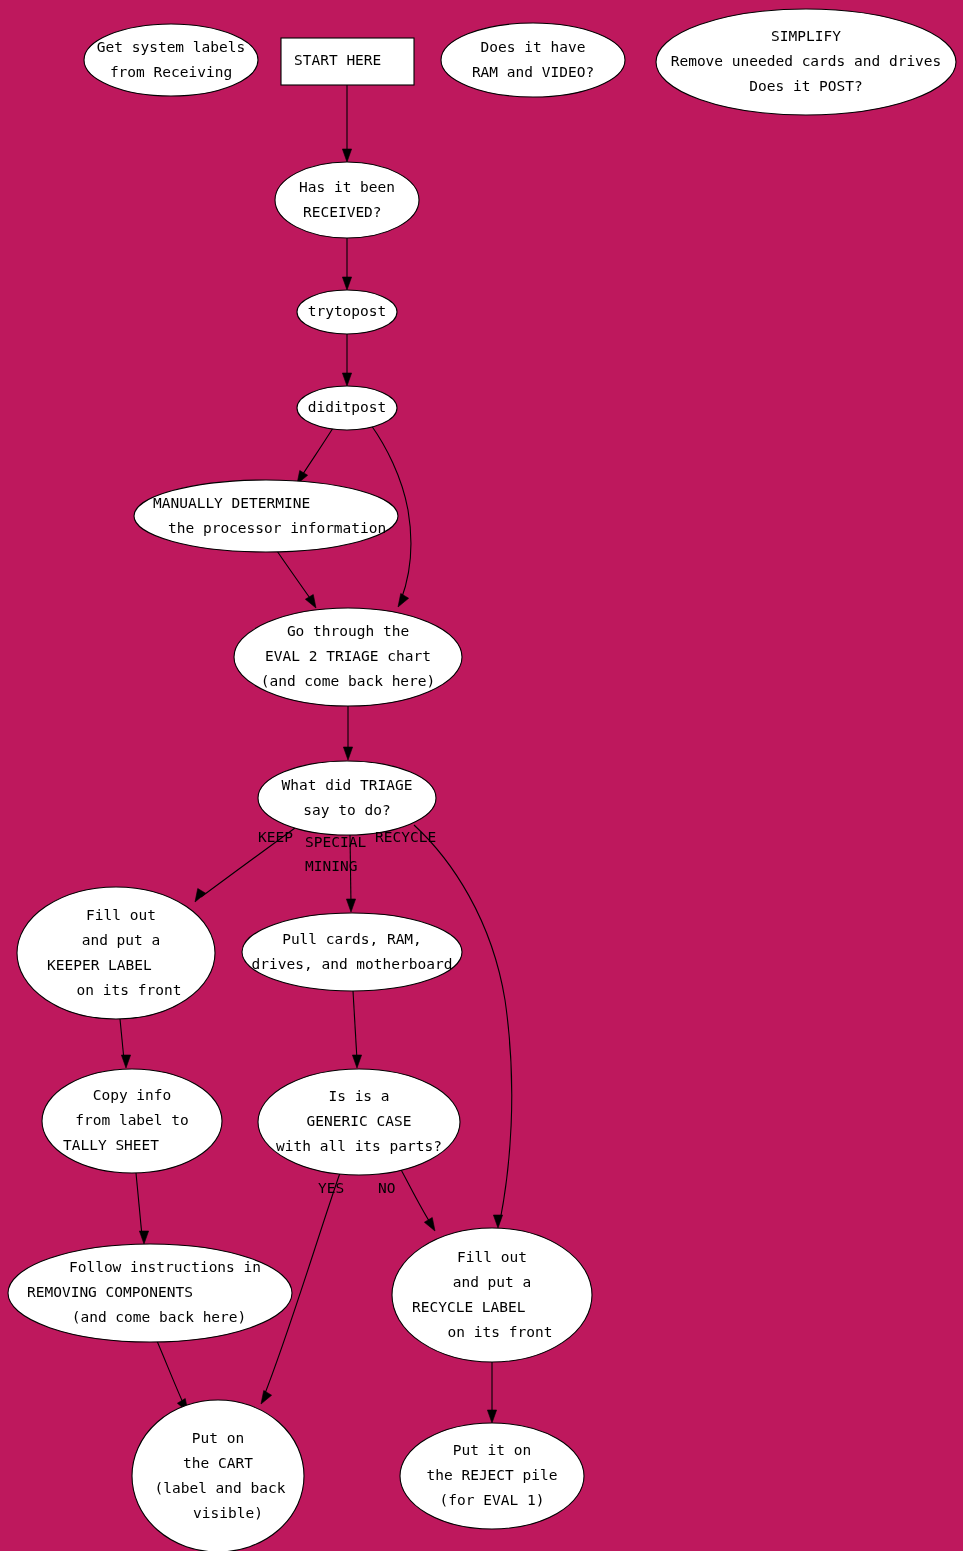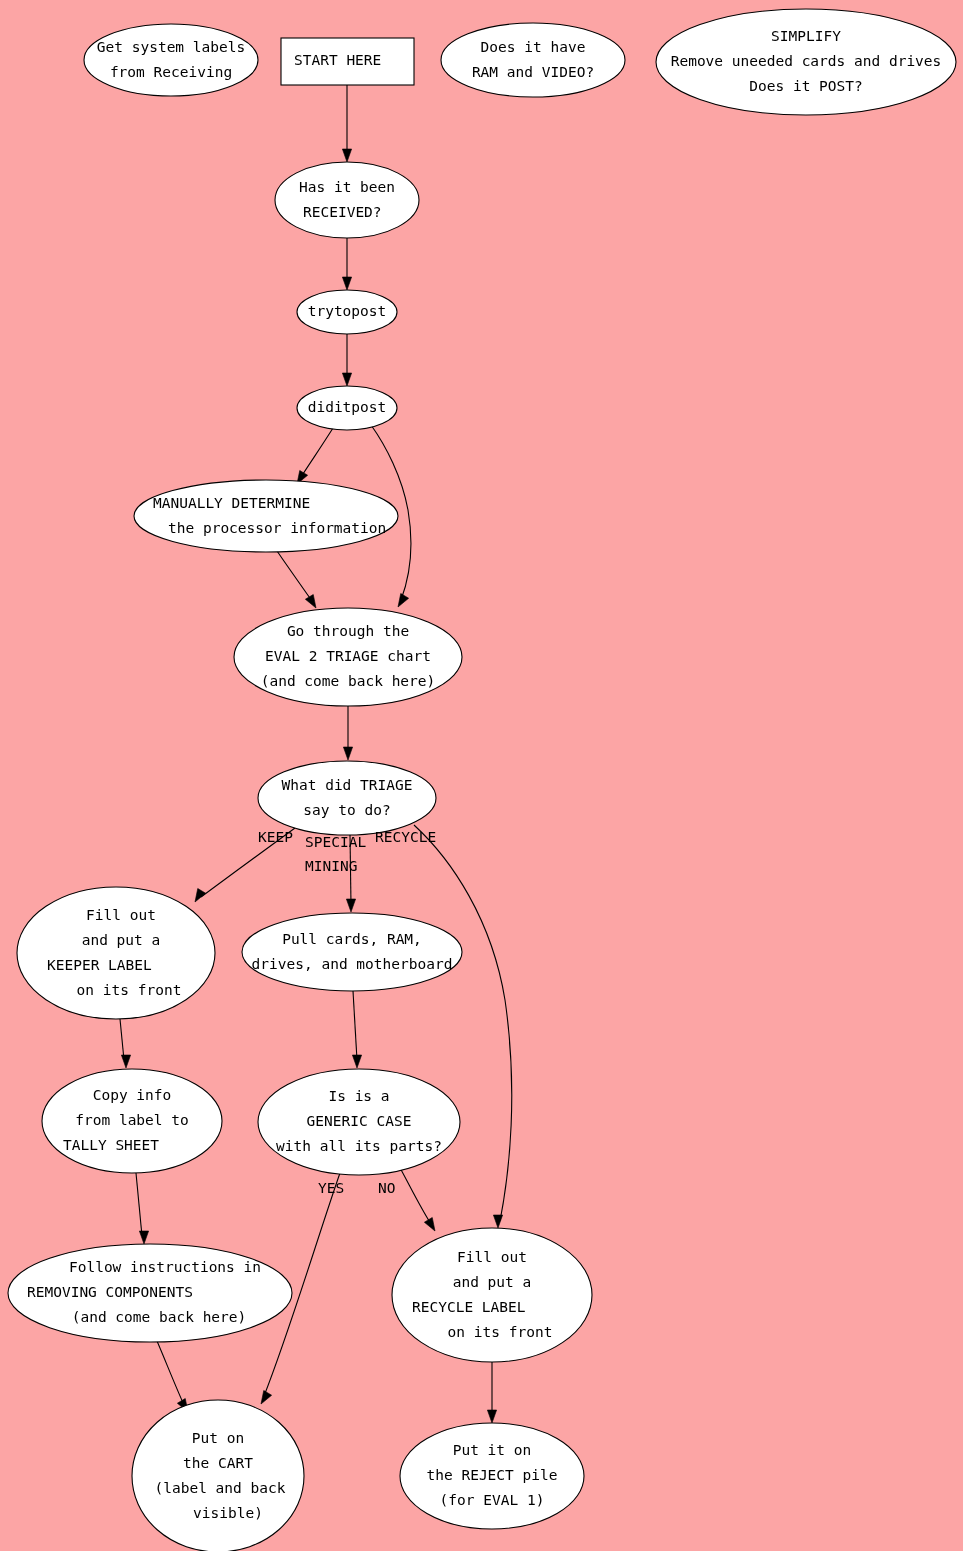--- a/index.html
+++ b/index.html
@@ -10,21 +10,21 @@
   body {
     width: 963px;
     height: 1551px;
     overflow: hidden;
     font-family: "DejaVu Sans Mono", monospace;
   }
   #chart-root {
     position: relative;
     width: 963px;
     height: 1551px;
-    background: #fca5a5;
+    background: #be185d;
   }
   svg#flow {
     display: block;
     width: 963px;
     height: 1551px;
   }
   .node-shape {
     fill: #ffffff;
     stroke: #000000;
     stroke-width: 1.1;

